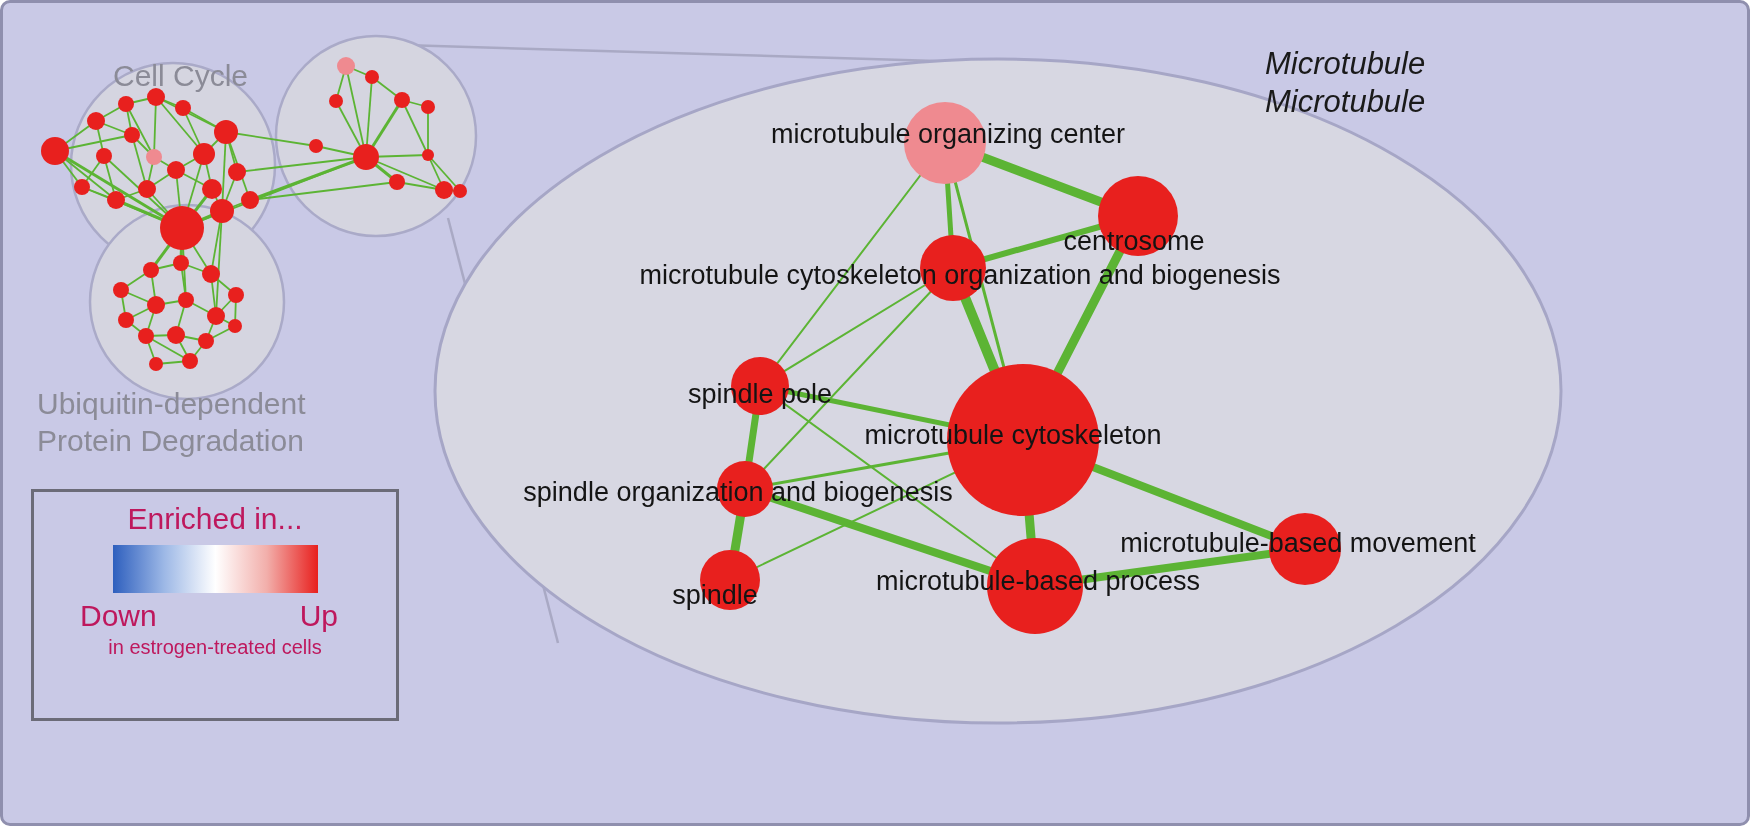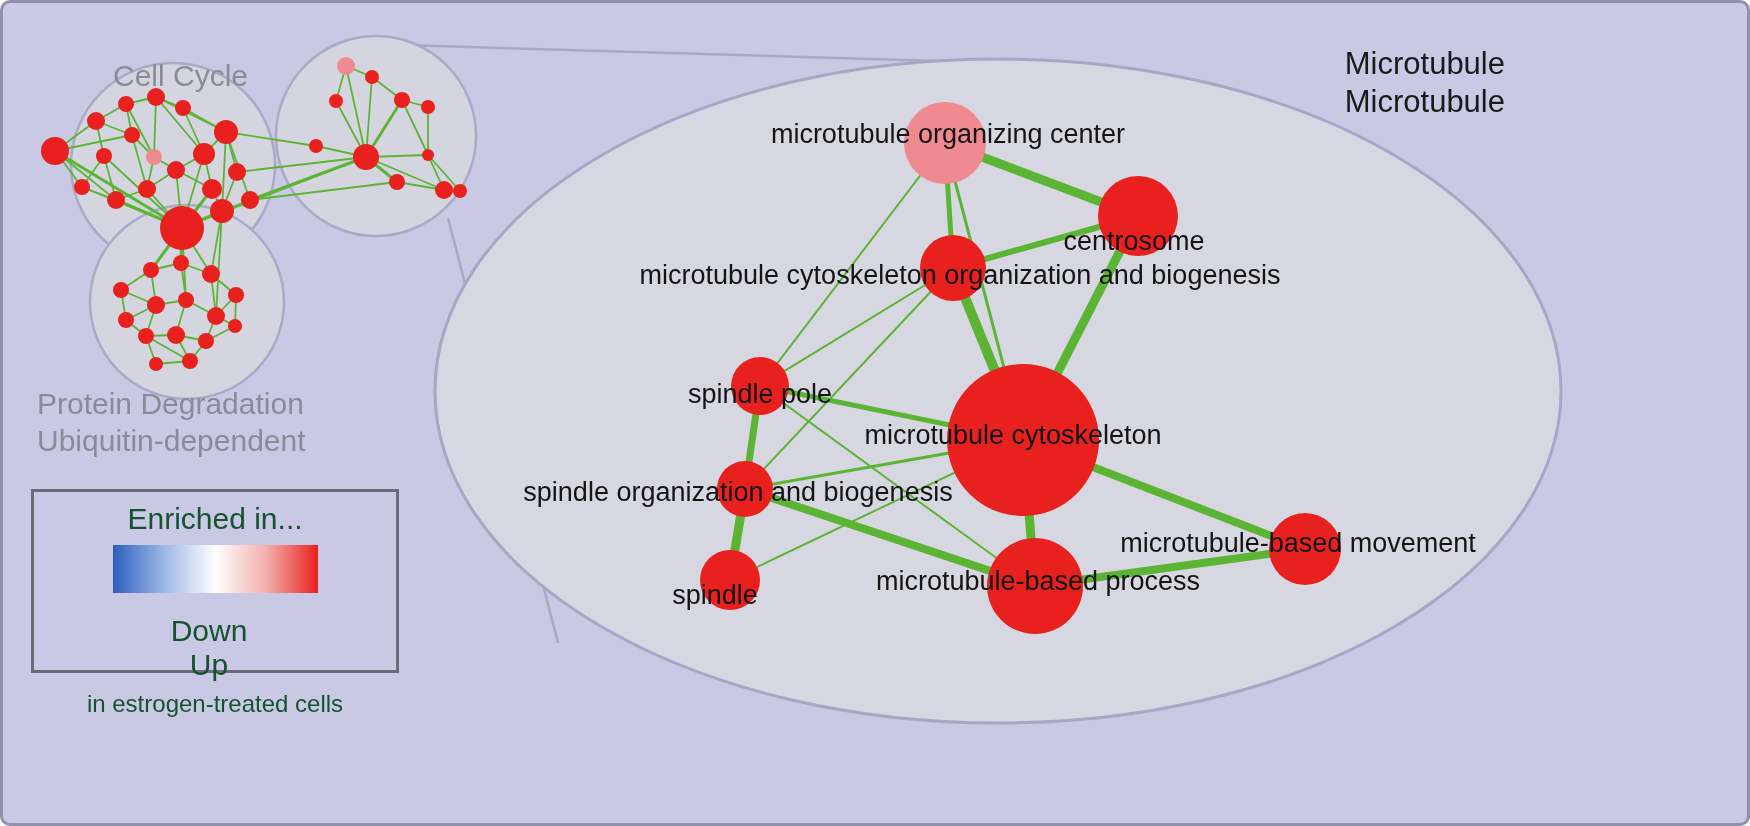--- a/index.html
+++ b/index.html
@@ -17,34 +17,34 @@
     font-family:"Liberation Sans",sans-serif;
     font-size:27px;
     fill:#141414;
     text-anchor:middle;
   }
   .overlay-label{position:absolute;white-space:nowrap;}
   .gray-label{color:#8b8b97;font-size:30px;line-height:37px;}
   .title-label{color:#1a1a1a;font-size:31px;line-height:38px;font-weight:400;}
   .legend{
     position:absolute;left:28px;top:486px;
-    width:368px;height:184px;
+    width:368px;height:232px;
     border:3px solid #6b6b78;
     box-sizing:border-box;
     text-align:center;
-    color:#14532d;
+    color:#be185d;
   }
   .legend-title{font-size:30px;margin-top:10px;}
   .legend-bar{width:205px;height:48px;margin:9px auto 0;}
   .legend-updown{
     display:flex;justify-content:space-between;
     padding:0 58px 0 46px;
-    font-size:30px;margin-top:21px;flex-direction:column;
-  }
-  .legend-sub{font-size:24px;line-height:29px;margin-top:7px;}
+    font-size:30px;margin-top:6px;
+  }
+  .legend-sub{font-size:20px;line-height:29px;}
 </style>
 </head>
 <body>
 
 <div class="canvas" id="canvas" style="background: rgb(201, 201, 230);">
 
   <svg id="network-svg" viewBox="0 0 1750 826" width="1750" height="826">
       <line x1="400" y1="42" x2="1000" y2="60" stroke="#a9a9c4" stroke-width="2.5"></line>
       <line x1="445" y1="215" x2="555" y2="640" stroke="#a9a9c4" stroke-width="2.5"></line>
       <ellipse cx="995" cy="388" rx="563" ry="332" fill="#d7d7e2" stroke="#a6a6c6" stroke-width="3"></ellipse>
@@ -231,25 +231,25 @@
       <text x="1010" y="441">microtubule cytoskeleton</text>
       <text x="735" y="498">spindle organization and biogenesis</text>
       <text x="1295" y="549">microtubule-based movement</text>
       <text x="1035" y="587">microtubule-based process</text>
       <text x="712" y="601">spindle</text>
     </svg>
 
   <div class="overlay-label gray-label" style="left: 110px; top: 42px; color: rgb(139, 139, 151); margin-top: 12px;">Cell Cycle</div>
 
   <div class="overlay-label gray-label" style="left: 34px; top: 382px; color: rgb(139, 139, 151);">
+    <div>Ubiquitin-dependent</div>
     <div>Protein Degradation</div>
-    <div>Ubiquitin-dependent</div>
   </div>
 
-  <div class="overlay-label title-label" style="left:1262px;top:42px;width:240px;text-align:right;">
+  <div class="overlay-label title-label" style="left:1262px;top:42px;width:240px;text-align:left;font-style:italic;">
     <div>Microtubule</div>
     <div>Microtubule</div>
   </div>
 
   <div class="legend">
     <div class="legend-title">Enriched in...</div>
     <div class="legend-bar" id="legend-bar" style="background: linear-gradient(to right, rgb(46, 95, 190), rgb(157, 184, 230), rgb(255, 255, 255), rgb(242, 175, 171), rgb(232, 32, 30));"></div>
     <div class="legend-updown">
       <span>Down</span>
       <span>Up</span>

